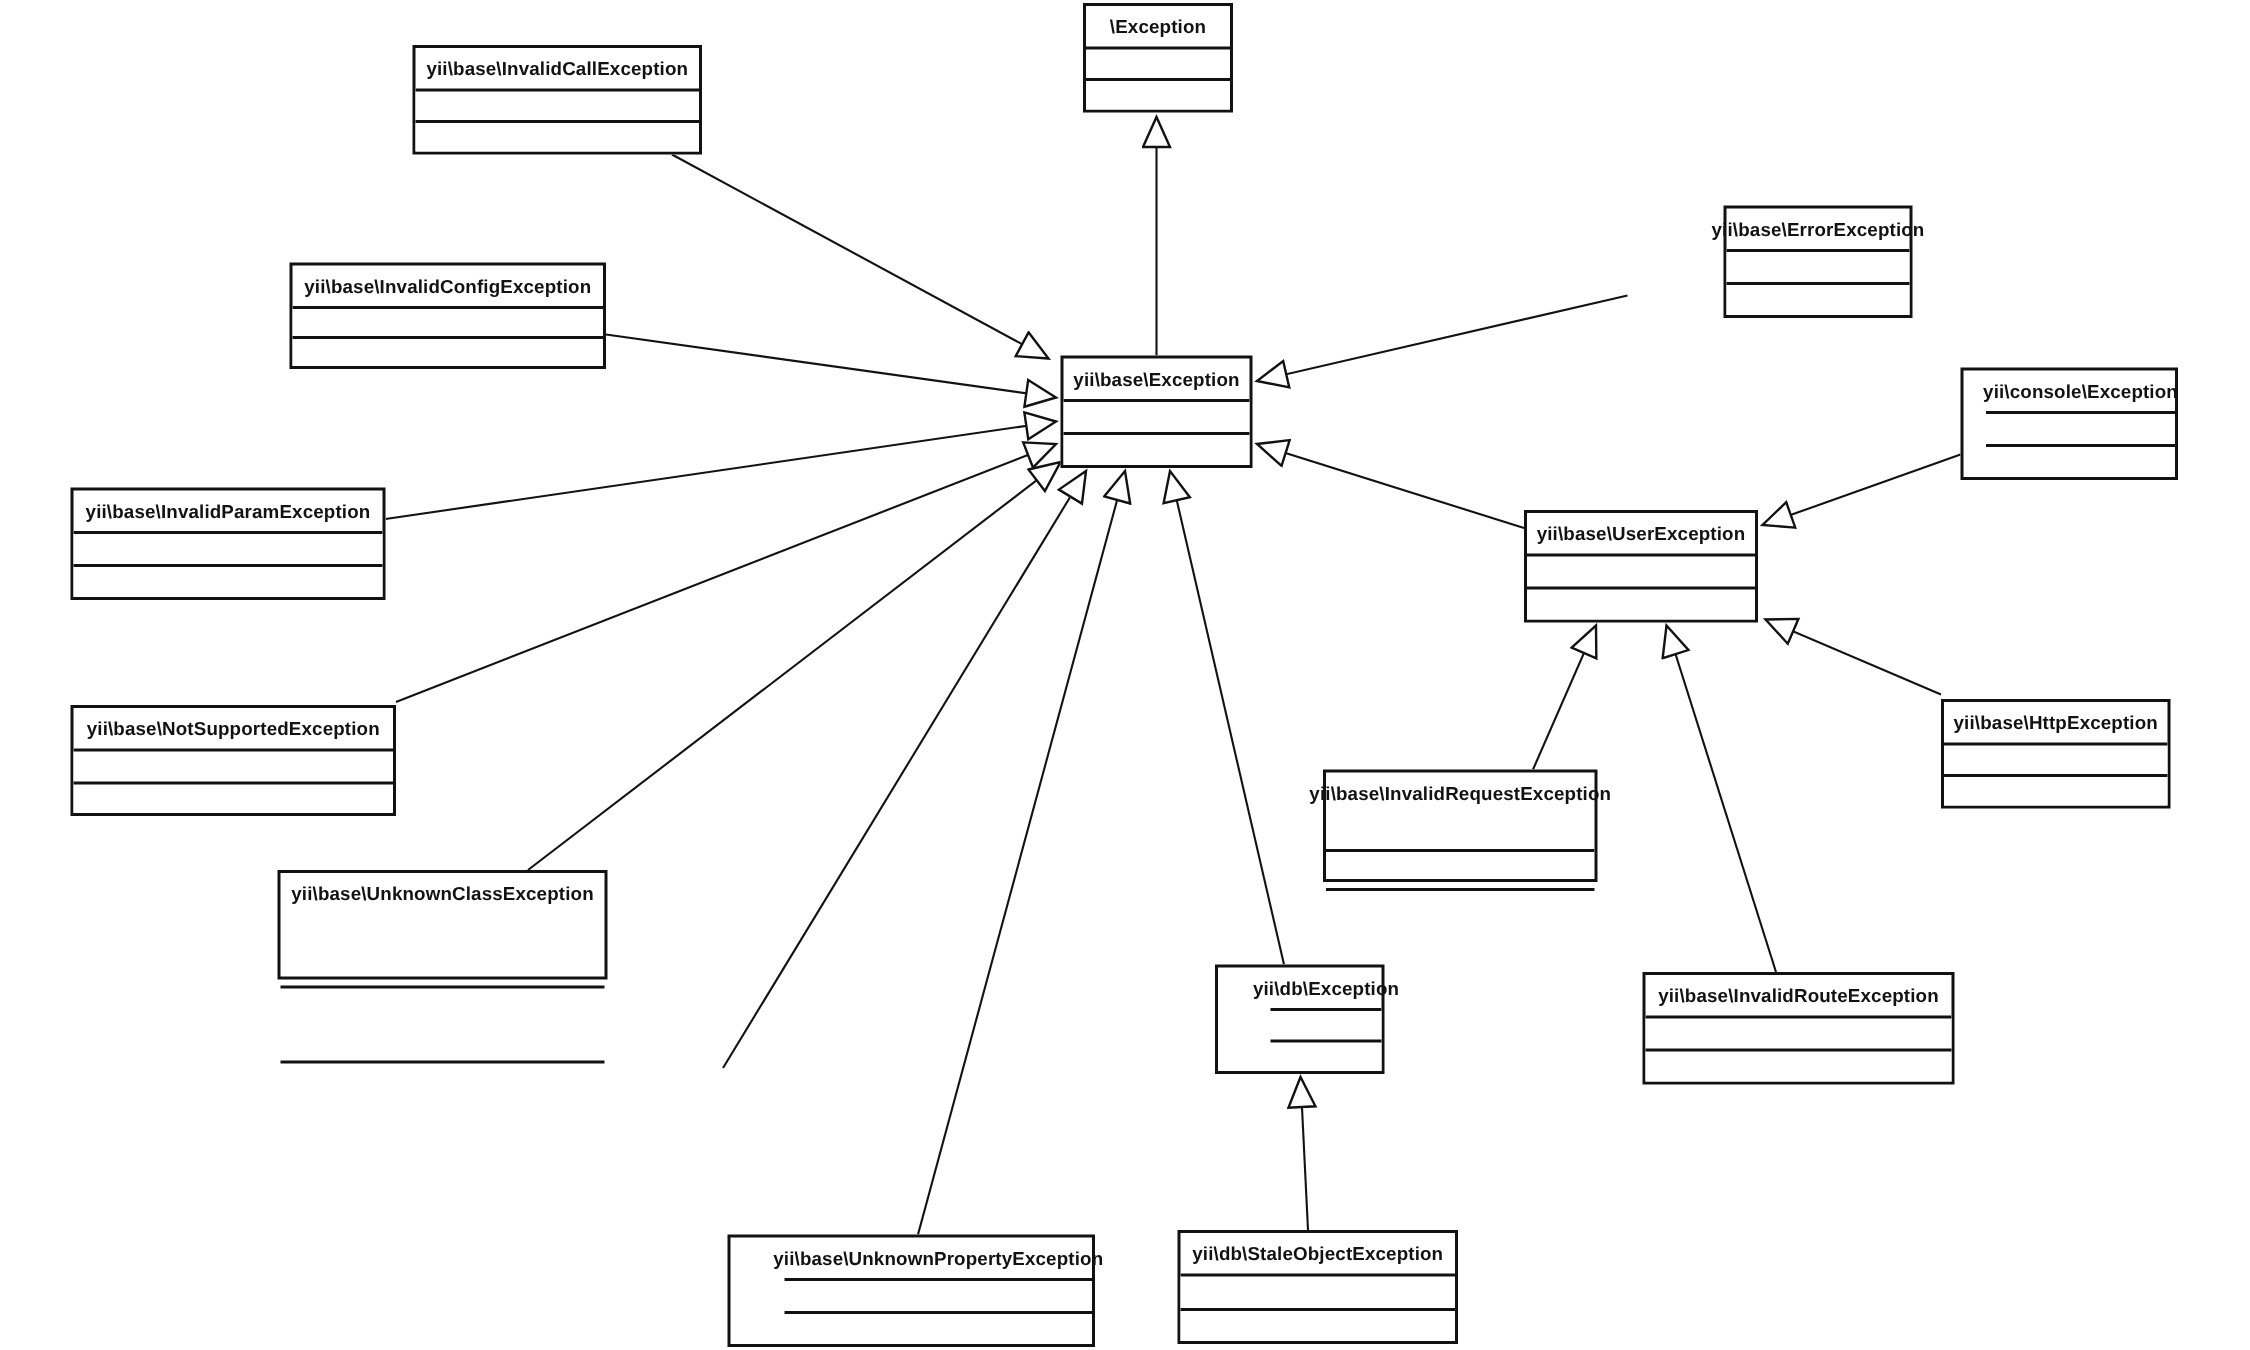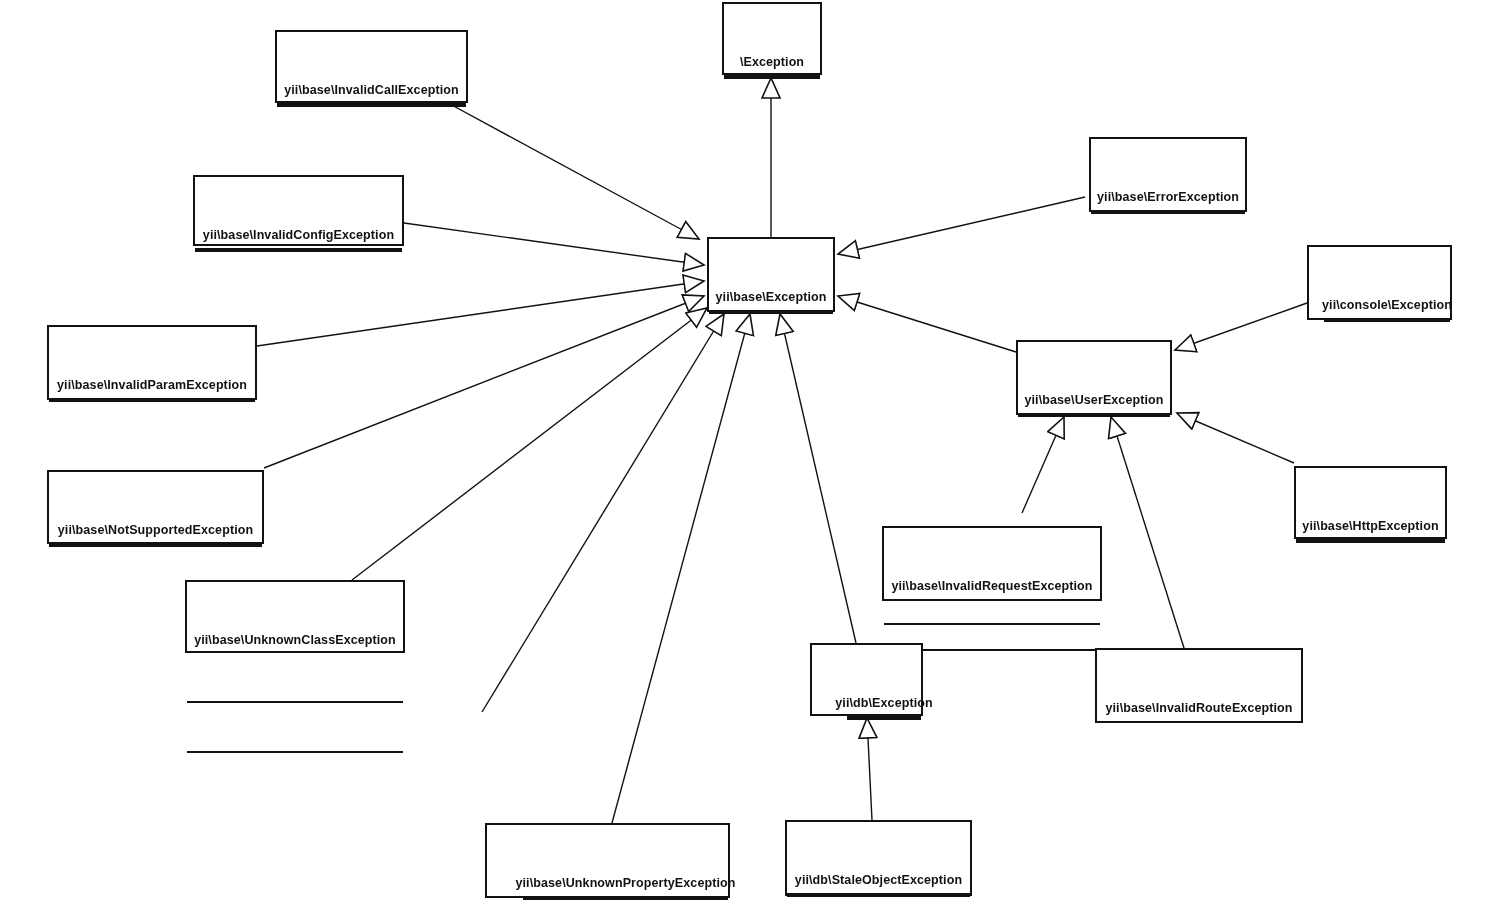--- a/index.html
+++ b/index.html
@@ -35,21 +35,20 @@
     display: flex;
     align-items: center;
     justify-content: center;
     font-weight: bold;
     font-size: 12.5px;
     color: #121212;
     letter-spacing: 0.1px;
     white-space: nowrap;
     padding: 0 3px;
     box-sizing: border-box;
-    margin-top: 44px;
   }
   .compartment {
     flex: 1 1 auto;
     border-top: 2px solid #121212;
     background: #ffffff;
   }
 </style>
 </head>
 <body>
 
@@ -123,21 +122,21 @@
     <div class="compartment"></div>
   </div>
 
 
   <div class="class-box" style="left:485px; top:823px; width:245px; height:75px;padding-left:36px;">
     <div class="class-title">yii\base\UnknownPropertyException</div>
     <div class="compartment"></div>
     <div class="compartment"></div>
   </div>
 
-  <div class="class-box" style="left:1089px; top:137px; width:158px; height:75px;">
+  <div class="class-box" style="left:1149px; top:137px; width:126px; height:75px;">
     <div class="class-title">yii\base\ErrorException</div>
     <div class="compartment"></div>
     <div class="compartment"></div>
   </div>
 
   <div class="class-box" style="left:1307px; top:245px; width:145px; height:75px;padding-left:15px;">
     <div class="class-title">yii\console\Exception</div>
     <div class="compartment"></div>
     <div class="compartment"></div>
   </div>
@@ -147,27 +146,27 @@
     <div class="compartment"></div>
     <div class="compartment"></div>
   </div>
 
   <div class="class-box" style="left:1294px; top:466px; width:153px; height:73px;">
     <div class="class-title">yii\base\HttpException</div>
     <div class="compartment"></div>
     <div class="compartment"></div>
   </div>
 
-  <div class="class-box" style="left:882px; top:526px; width:220px; height:75px;gap:24px;">
+  <div class="class-box" style="left:882px; top:513px; width:183px; height:75px;gap:24px;">
     <div class="class-title">yii\base\InvalidRequestException</div>
     <div class="compartment"></div>
     <div class="compartment"></div>
   </div>
 
-  <div class="class-box" style="left:1095px; top:648px; width:208px; height:75px;align-items:center;">
+  <div class="class-box" style="left:1095px; top:648px; width:208px; height:75px;">
     <div class="class-title">yii\base\InvalidRouteException</div>
     <div class="compartment"></div>
     <div class="compartment"></div>
   </div>
 
   <div class="class-box" style="left:810px; top:643px; width:113px; height:73px;padding-left:35px;">
     <div class="class-title">yii\db\Exception</div>
     <div class="compartment"></div>
     <div class="compartment"></div>
   </div>

